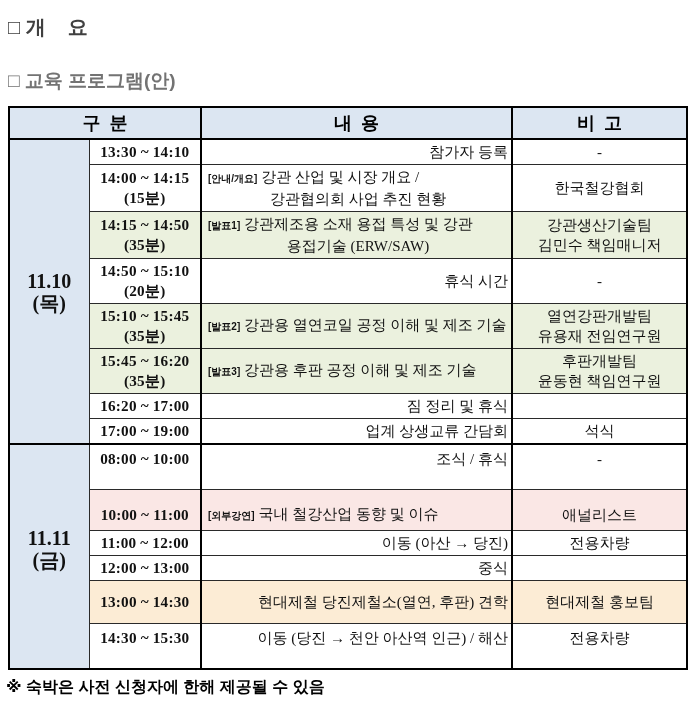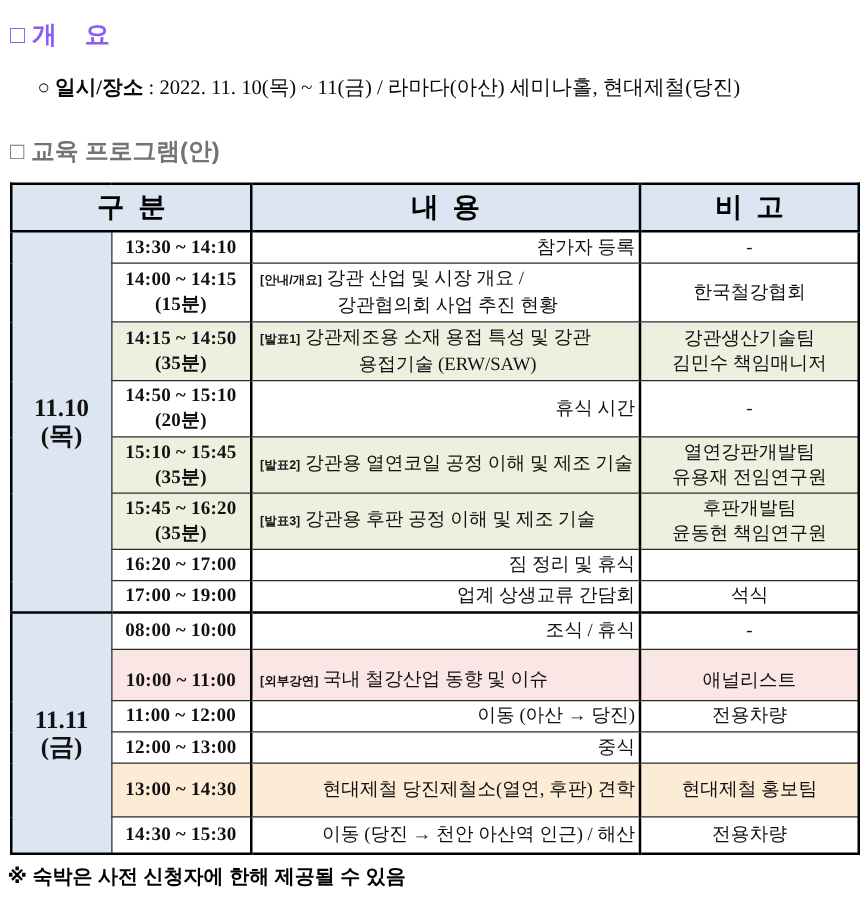--- a/index.html
+++ b/index.html
@@ -4,21 +4,21 @@
 <style>
   html,body{margin:0;padding:0;}
   body{
     width:688px;height:728px;background:#ffffff;color:#111;
     font-family:"Liberation Serif","DejaVu Serif",serif;
     position:relative;overflow:hidden;
   }
   .page{padding:8px 0 0 6px;}
   .h1{
     font-family:"Liberation Sans","DejaVu Sans",sans-serif;
-    font-weight:bold;font-size:20px;color:#8b5cf6;
+    font-weight:bold;font-size:20px;color:#404040;
     margin:6px 0 0 2px;white-space:pre;
   }
   .bullet-line{
     font-size:16.5px;margin:18px 0 0 24px;white-space:pre;color:#0a0a0a;
   }
   .bullet-line .lbl{font-weight:bold;}
   .note-line{
     font-family:"Liberation Sans","DejaVu Sans",sans-serif;
     font-size:13.5px;margin:10px 0 0 38px;color:#222;white-space:pre;
   }
@@ -28,21 +28,21 @@
     font-weight:bold;font-size:19px;color:#737373;
     margin:27px 0 0 2px;white-space:pre;
   }
   table{
     border-collapse:collapse;table-layout:fixed;
     width:678px;margin:12px 0 0 2px;
     border:2px solid #000;
   }
   th{
     background:var(--header-bg);
-    font-weight:bold;font-size:22px;
+    font-weight:bold;font-size:18px;
     padding:3px 2px;height:20px;
     border-bottom:2.5px solid #000;
     white-space:pre;color:#000;font-family:Liberation Serif, serif;
   }
   th.h-gubun{border-right:2px solid #000;}
   th.h-content{border-right:2px solid #000;}
   td{
     border:1px solid #2a2a2a;
     text-align:center;vertical-align:middle;
     padding:2px 3px;line-height:20px;font-size:15px;
@@ -60,36 +60,35 @@
   .c-content{border-right:2px solid #000;text-align:right;}
   .c-content.left{text-align:left;padding-left:6px;}
   .c-content .center{text-align:center;}
   .prefix{
     font-family:"Liberation Sans","DejaVu Sans",sans-serif;
     font-weight:bold;font-size:10px;
   }
   tr.bg-green td:not(.c-day){background:var(--green-bg);margin-top:36px;}
   tr.bg-pink td:not(.c-day){background:var(--pink-bg);padding-top:14px;padding-bottom:4px;}
   tr.bg-orange td:not(.c-day){background:var(--orange-bg);padding-top:11px;padding-bottom:11px;}
-  tr.roomy td{padding-top:4px;padding-bottom:4px;}
+  tr.roomy td{padding-top:4px;padding-bottom:20px;}
   tr.section-start td{border-top:2.5px solid #000;}
   .footnote{
     font-family:"Liberation Sans","DejaVu Sans",sans-serif;
     font-weight:bold;font-size:16px;color:#000;
     margin:7px 0 0 0;white-space:pre;
   }
 </style>
 </head>
 <body>
 
 <div class="page">
 
   <div class="h1">□ 개    요</div>
 
-  <div class="bullet-line"><span>○ </span><span class="lbl">일시/장소</span><span> : </span><span>2022. 11. 10(목) ~ 11(금) / 라마다(아산) 세미나홀, 현대제철(당진)</span></div>
 
 
 
   <div class="h2">□ 교육 프로그램(안)</div>
 
   <table>
     <colgroup>
       <col style="width:80px">
       <col style="width:112px">
       <col style="width:311px">

